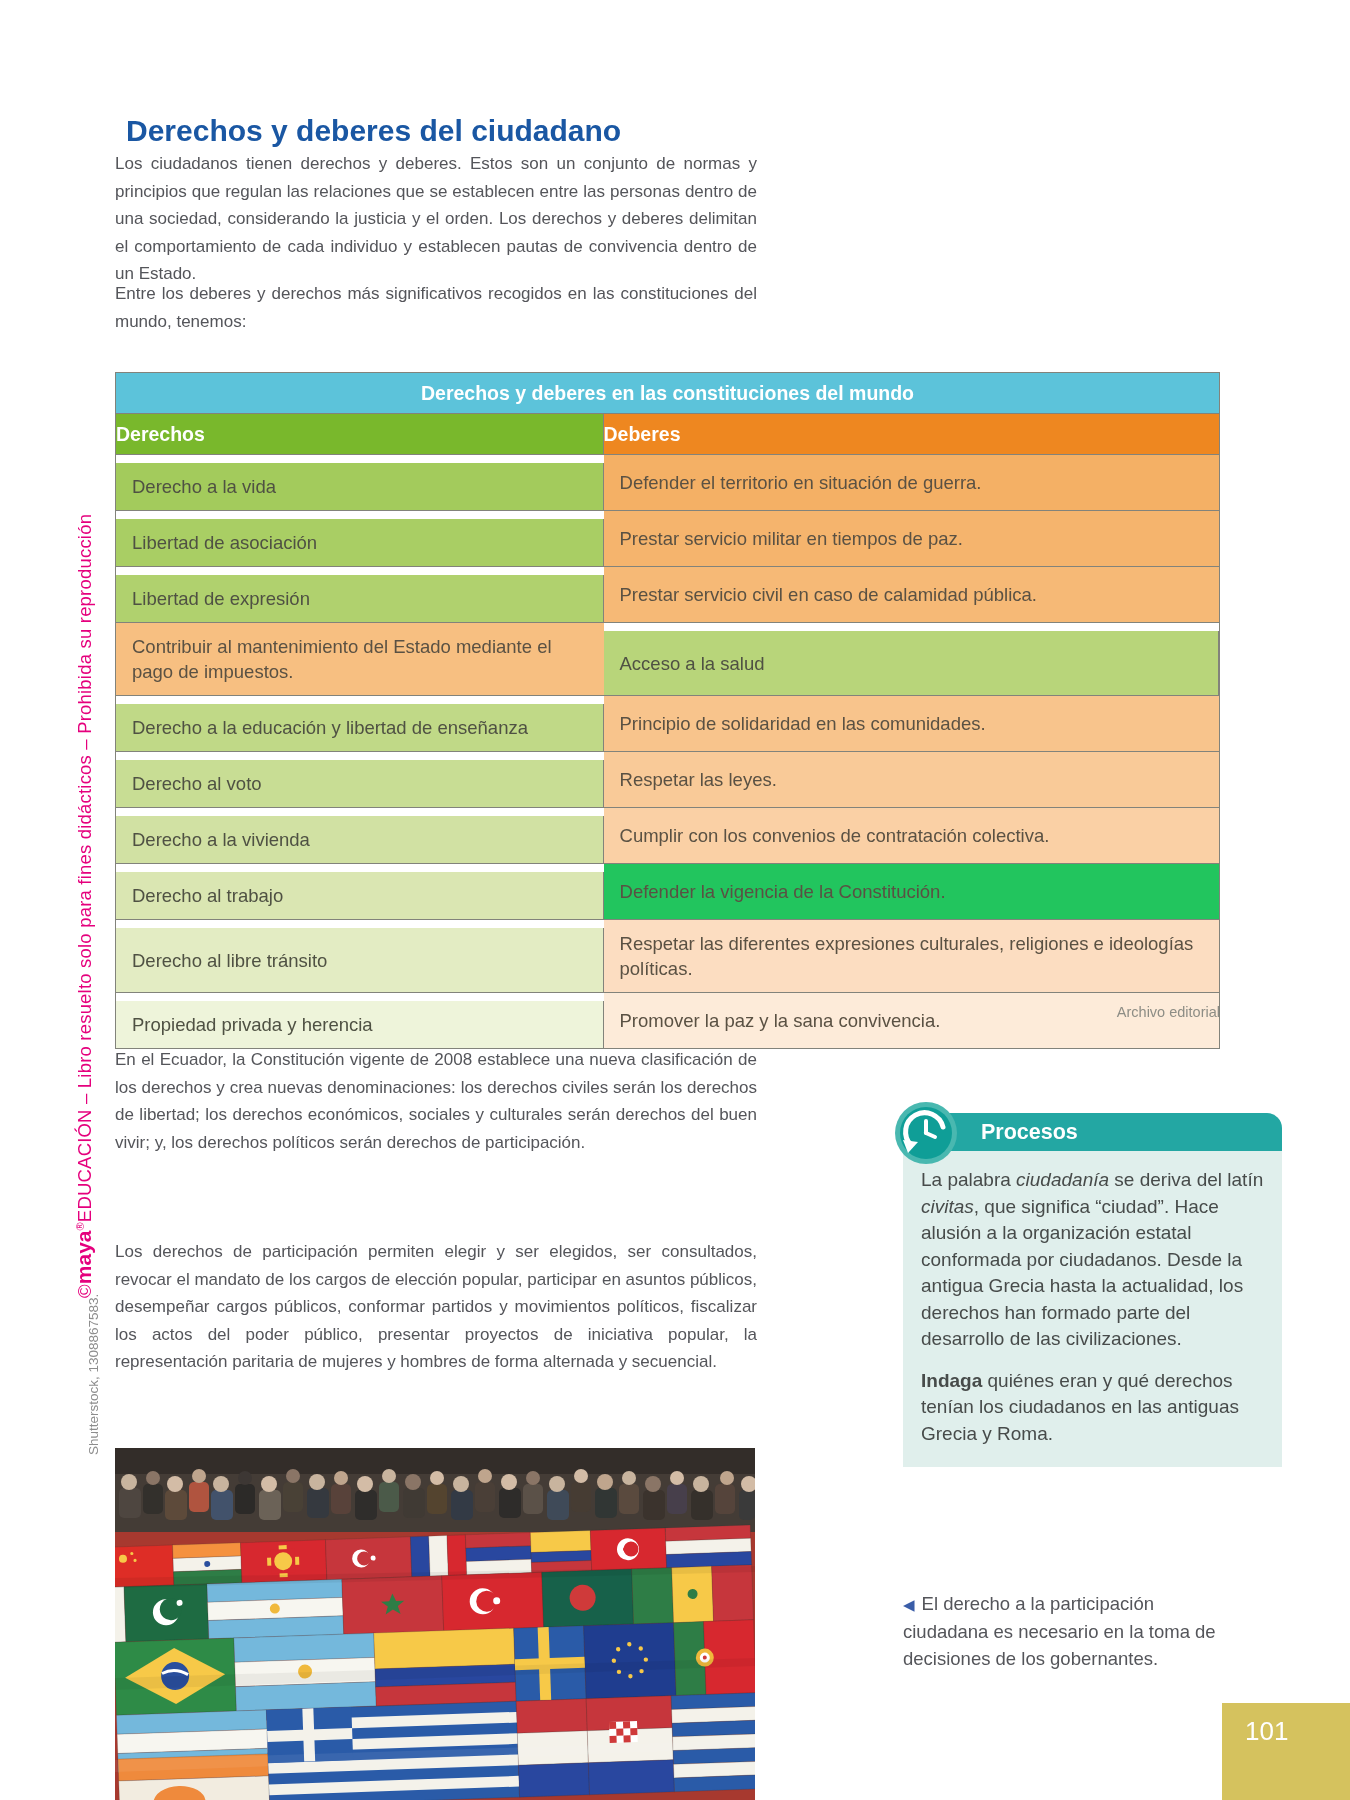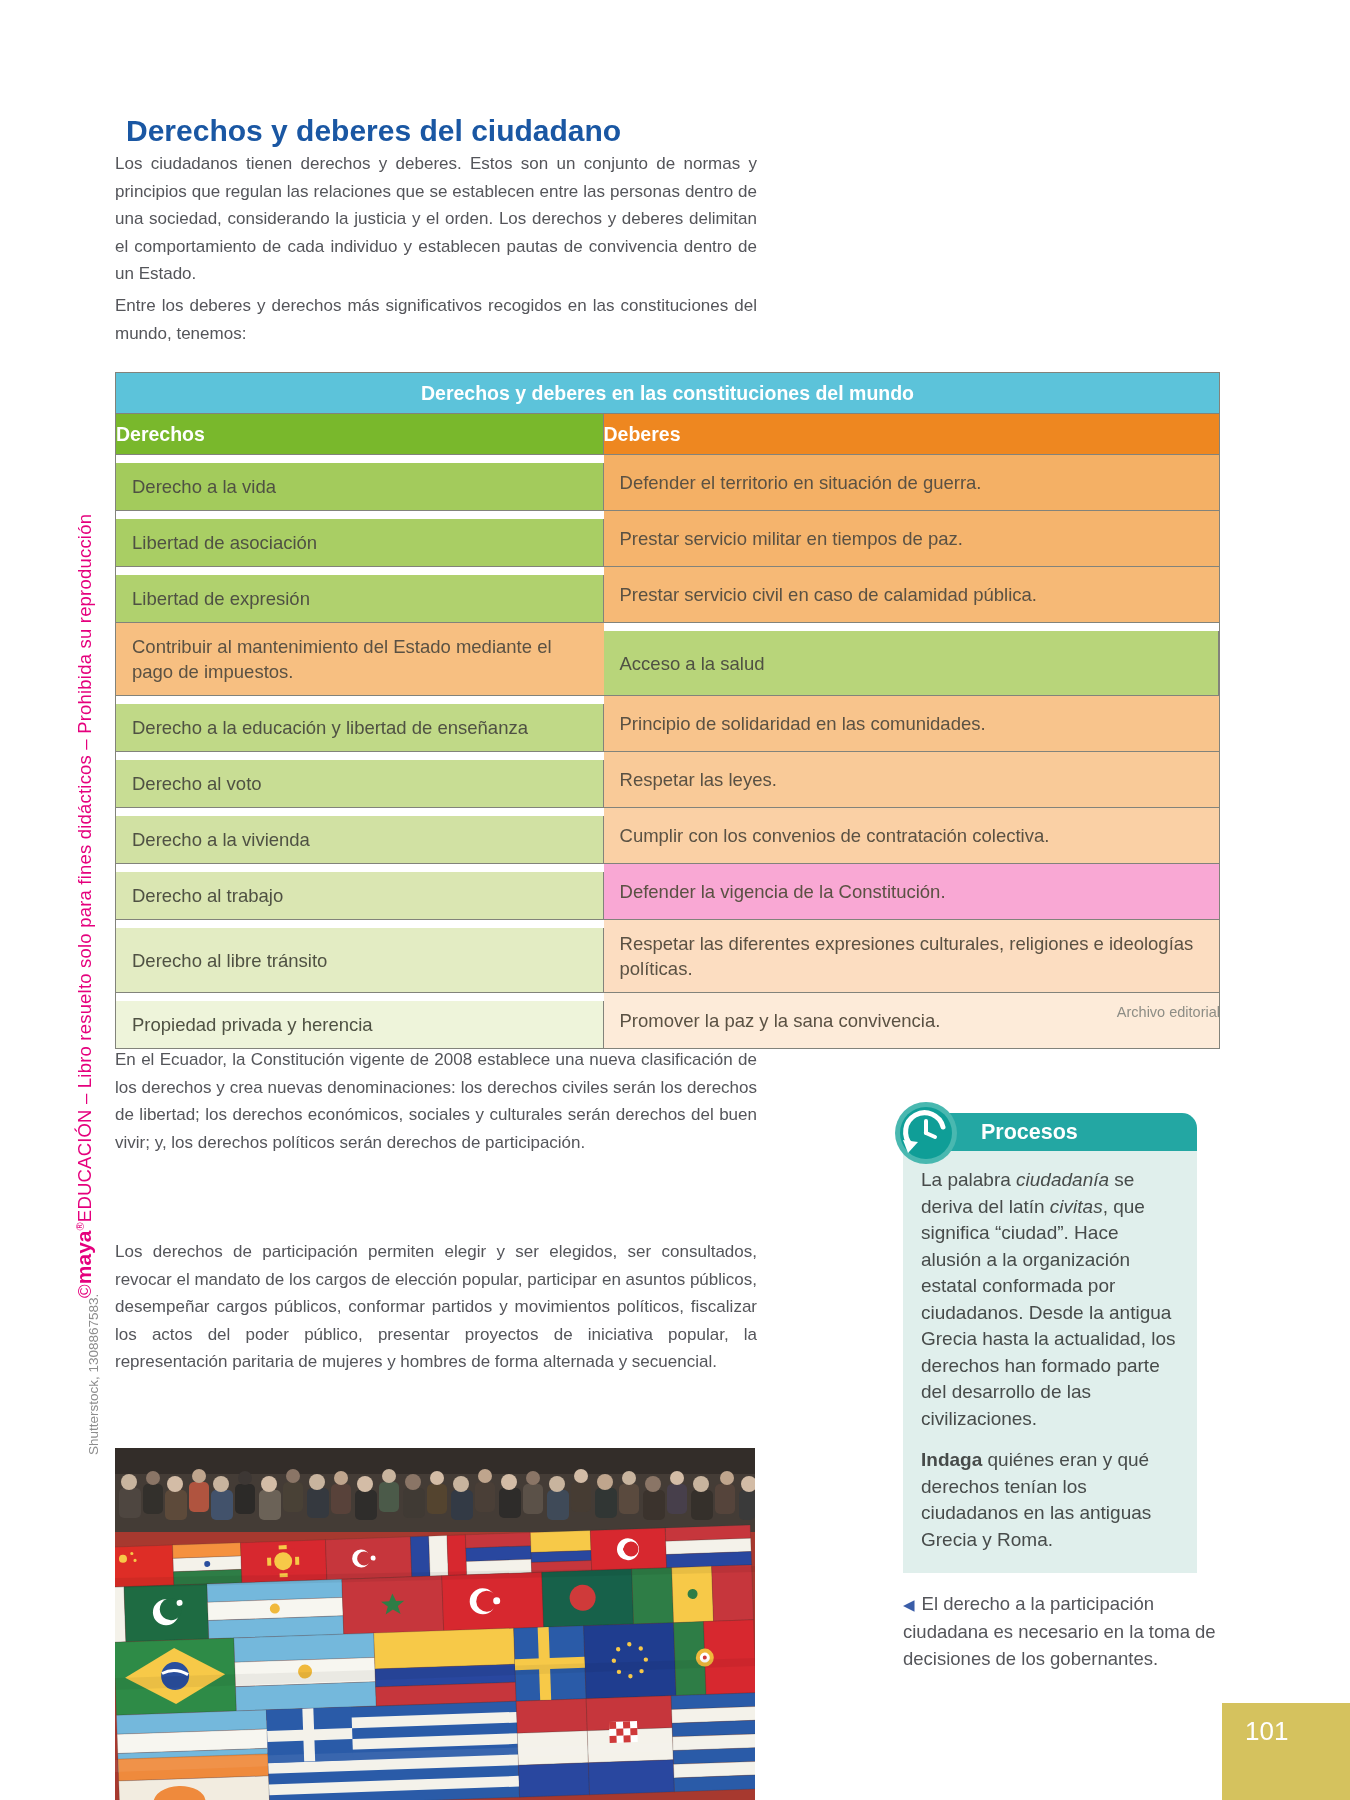--- a/index.html
+++ b/index.html
@@ -11,21 +11,21 @@
   .vert-copyright{left:72px;top:1298px;color:#e5007d;font-size:18.5px;letter-spacing:.2px;}
   .vert-copyright b{font-size:21px;letter-spacing:0;}
   .vert-copyright sup{font-size:11px;}
   .vert-credit{left:86px;top:1455px;color:#8d8d8d;font-size:13.5px;}
 
   .title{position:absolute;left:115px;top:103px;margin:11px;font-size:30px;font-weight:bold;color:#1a57a3;}
 
   .para{position:absolute;left:115px;width:642px;margin:0;text-align:justify;
         font-size:17px;line-height:27.6px;color:#54555a;}
   .p1{top:150px;}
-  .p2{top:292px;}
+  .p2{top:280px;}
   .p3{top:1046px;}
   .p4{top:1238px;}
 
   
   .rtable{position:absolute;left:115px;top:372px;width:1105px;border:1px solid #82837b;box-sizing:border-box;}
   .rt-title{height:40px;line-height:40px;text-align:center;background:#5cc3da;color:#fff;
             font-weight:bold;font-size:19.5px;}
   .rt-cols,.rt-row{display:grid;grid-template-columns:44.2% 55.8%;}
   .rt-ch{height:40px;line-height:40px;text-align:left;color:#fff;font-weight:bold;font-size:19.5px;
          border-top:1px solid #82837b;}
@@ -35,33 +35,33 @@
   .rt-cell{padding:11px 16px;font-size:18.5px;line-height:25px;display:flex;align-items:center;box-sizing:border-box;}
   .rt-cell.l{border-right:1px solid #82837b;color:#4f5143;margin-top:8px;}
   .rt-cell.r{color:#5a5143;}
   .rt-body .rt-row:nth-child(1) .l{background:#a3cb5c}.rt-body .rt-row:nth-child(1) .r{background:#f4b065}
   .rt-body .rt-row:nth-child(2) .l{background:#a9ce64}.rt-body .rt-row:nth-child(2) .r{background:#f5b46d}
   .rt-body .rt-row:nth-child(3) .l{background:#b0d16e}.rt-body .rt-row:nth-child(3) .r{background:#f6b976}
   .rt-body .rt-row:nth-child(4) .l{background:#b8d57a}.rt-body .rt-row:nth-child(4) .r{background:#f7bf81}
   .rt-body .rt-row:nth-child(5) .l{background:#c0d987}.rt-body .rt-row:nth-child(5) .r{background:#f8c48c}
   .rt-body .rt-row:nth-child(6) .l{background:#c8dd94}.rt-body .rt-row:nth-child(6) .r{background:#f9ca98}
   .rt-body .rt-row:nth-child(7) .l{background:#d1e1a3}.rt-body .rt-row:nth-child(7) .r{background:#fad0a5}
-  .rt-body .rt-row:nth-child(8) .l{background:#dae6b2}.rt-body .rt-row:nth-child(8) .r{background:#f9a8d4}
+  .rt-body .rt-row:nth-child(8) .l{background:#dae6b2}.rt-body .rt-row:nth-child(8) .r{background:#22c55e}
   .rt-body .rt-row:nth-child(9) .l{background:#e3ecc3}.rt-body .rt-row:nth-child(9) .r{background:#fcddc1}
   .rt-body .rt-row:nth-child(10) .l{background:#eef4da}.rt-body .rt-row:nth-child(10) .r{background:#fdebd9}
 
   .archivo{position:absolute;left:115px;top:1004px;width:1105px;text-align:right;
            font-size:14.5px;color:#8d8d85;}
 
   
   .photo{position:absolute;left:115px;top:1448px;width:640px;height:352px;overflow:hidden;}
   .photo svg{display:block;}
 
   
-  .procesos{position:absolute;left:903px;top:1113px;width:294px;}
+  .procesos{position:absolute;left:903px;top:1113px;width:379px;}
   .proc-head{margin-left:30px;height:38px;line-height:38px;background:#23a7a3;color:#fff;
              font-weight:bold;font-size:21.5px;border-radius:15px 15px 0 0;padding-left:48px;box-sizing:border-box;}
   .proc-body{background:#e0efec;padding:16px 18px 20px;font-size:19px;line-height:26.5px;color:#474b4a;}
   .proc-body p{margin:0;}
   .proc-body p + p{margin-top:15px;}
   .proc-icon{position:absolute;left:-10px;top:-13px;width:66px;height:66px;}
 
   .caption{position:absolute;left:903px;top:1590px;width:314px;font-size:18.5px;line-height:27px;color:#54555a;}
   .caption .tri{color:#3a5da8;font-size:15px;margin-right:7px;}
 

